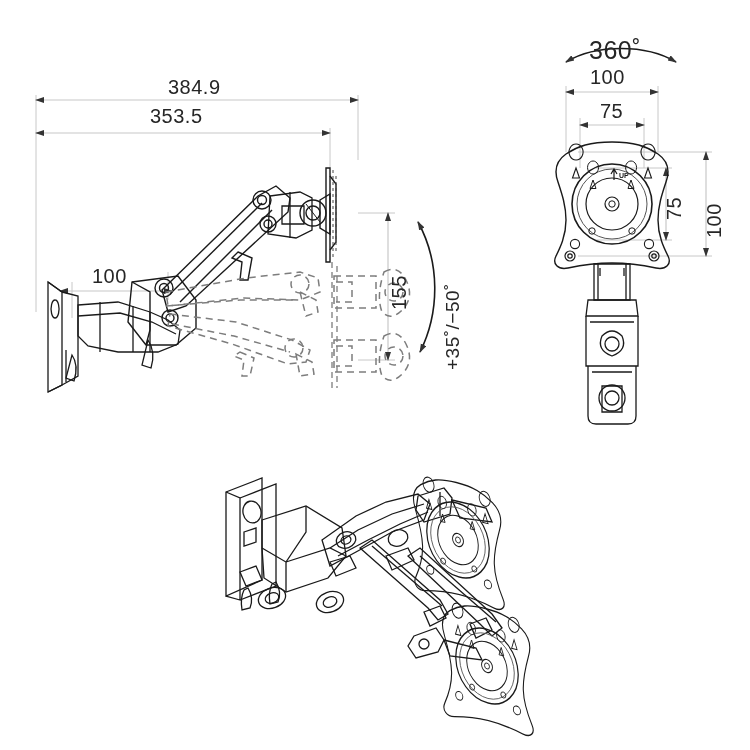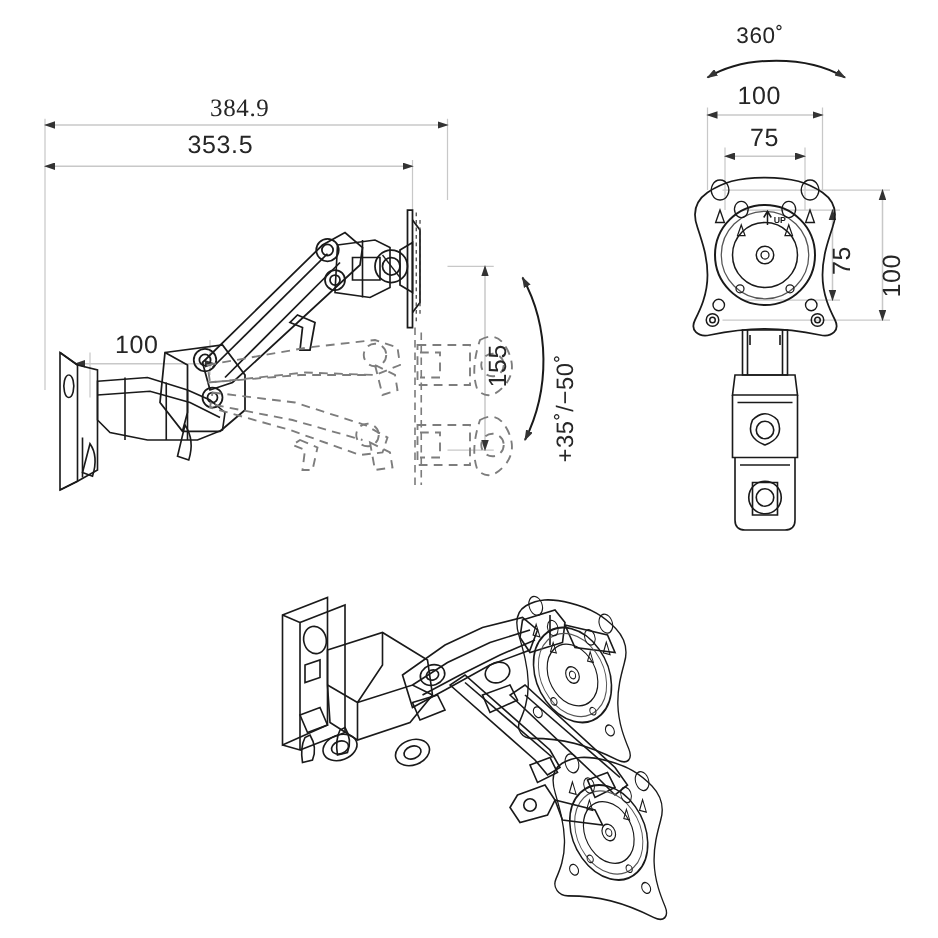--- a/index.html
+++ b/index.html
@@ -284,31 +284,31 @@
     </g>
 
     <g>
       <path d="M414,636 L436,628 L444,640 L438,652 L416,658 L408,646 Z"></path>
       <path d="M444,640 L476,648 L482,660 L450,656 Z"></path>
       <circle cx="424" cy="644" r="5"></circle>
     </g>
   </g>
 </svg>
 
-<div class="dimtext" style="left:168px;top:76px;font-family:Liberation Serif, serif;">384.9</div>
+<div class="dimtext" style="left:168px;top:76px;">384.9</div>
 
 <div class="dimtext" style="left:150px;top:105px;">353.5</div>
 
 <div class="dimtext" style="left:92px;top:265px;">100</div>
 
 <div class="dimtext vert" style="left:388px;top:310px;transform:rotate(-90deg);">155</div>
 
 <div class="dimtext vert" style="left:442px;top:370px;transform:rotate(-90deg);font-size:19px;">+35˚/−50˚</div>
 
-<div class="dimtext" style="left:589px;top:18px;font-size:18px;">360˚</div>
+<div class="dimtext" style="left:589px;top:36px;font-size:25px;">360˚</div>
 
 <div class="dimtext" style="left:590px;top:66px;">100</div>
 
 <div class="dimtext" style="left:600px;top:100px;">75</div>
 
 <div class="dimtext vert" style="left:663px;top:220px;transform:rotate(-90deg);">75</div>
 
 <div class="dimtext vert" style="left:703px;top:238px;transform:rotate(-90deg);">100</div>
 
 </body></html>

